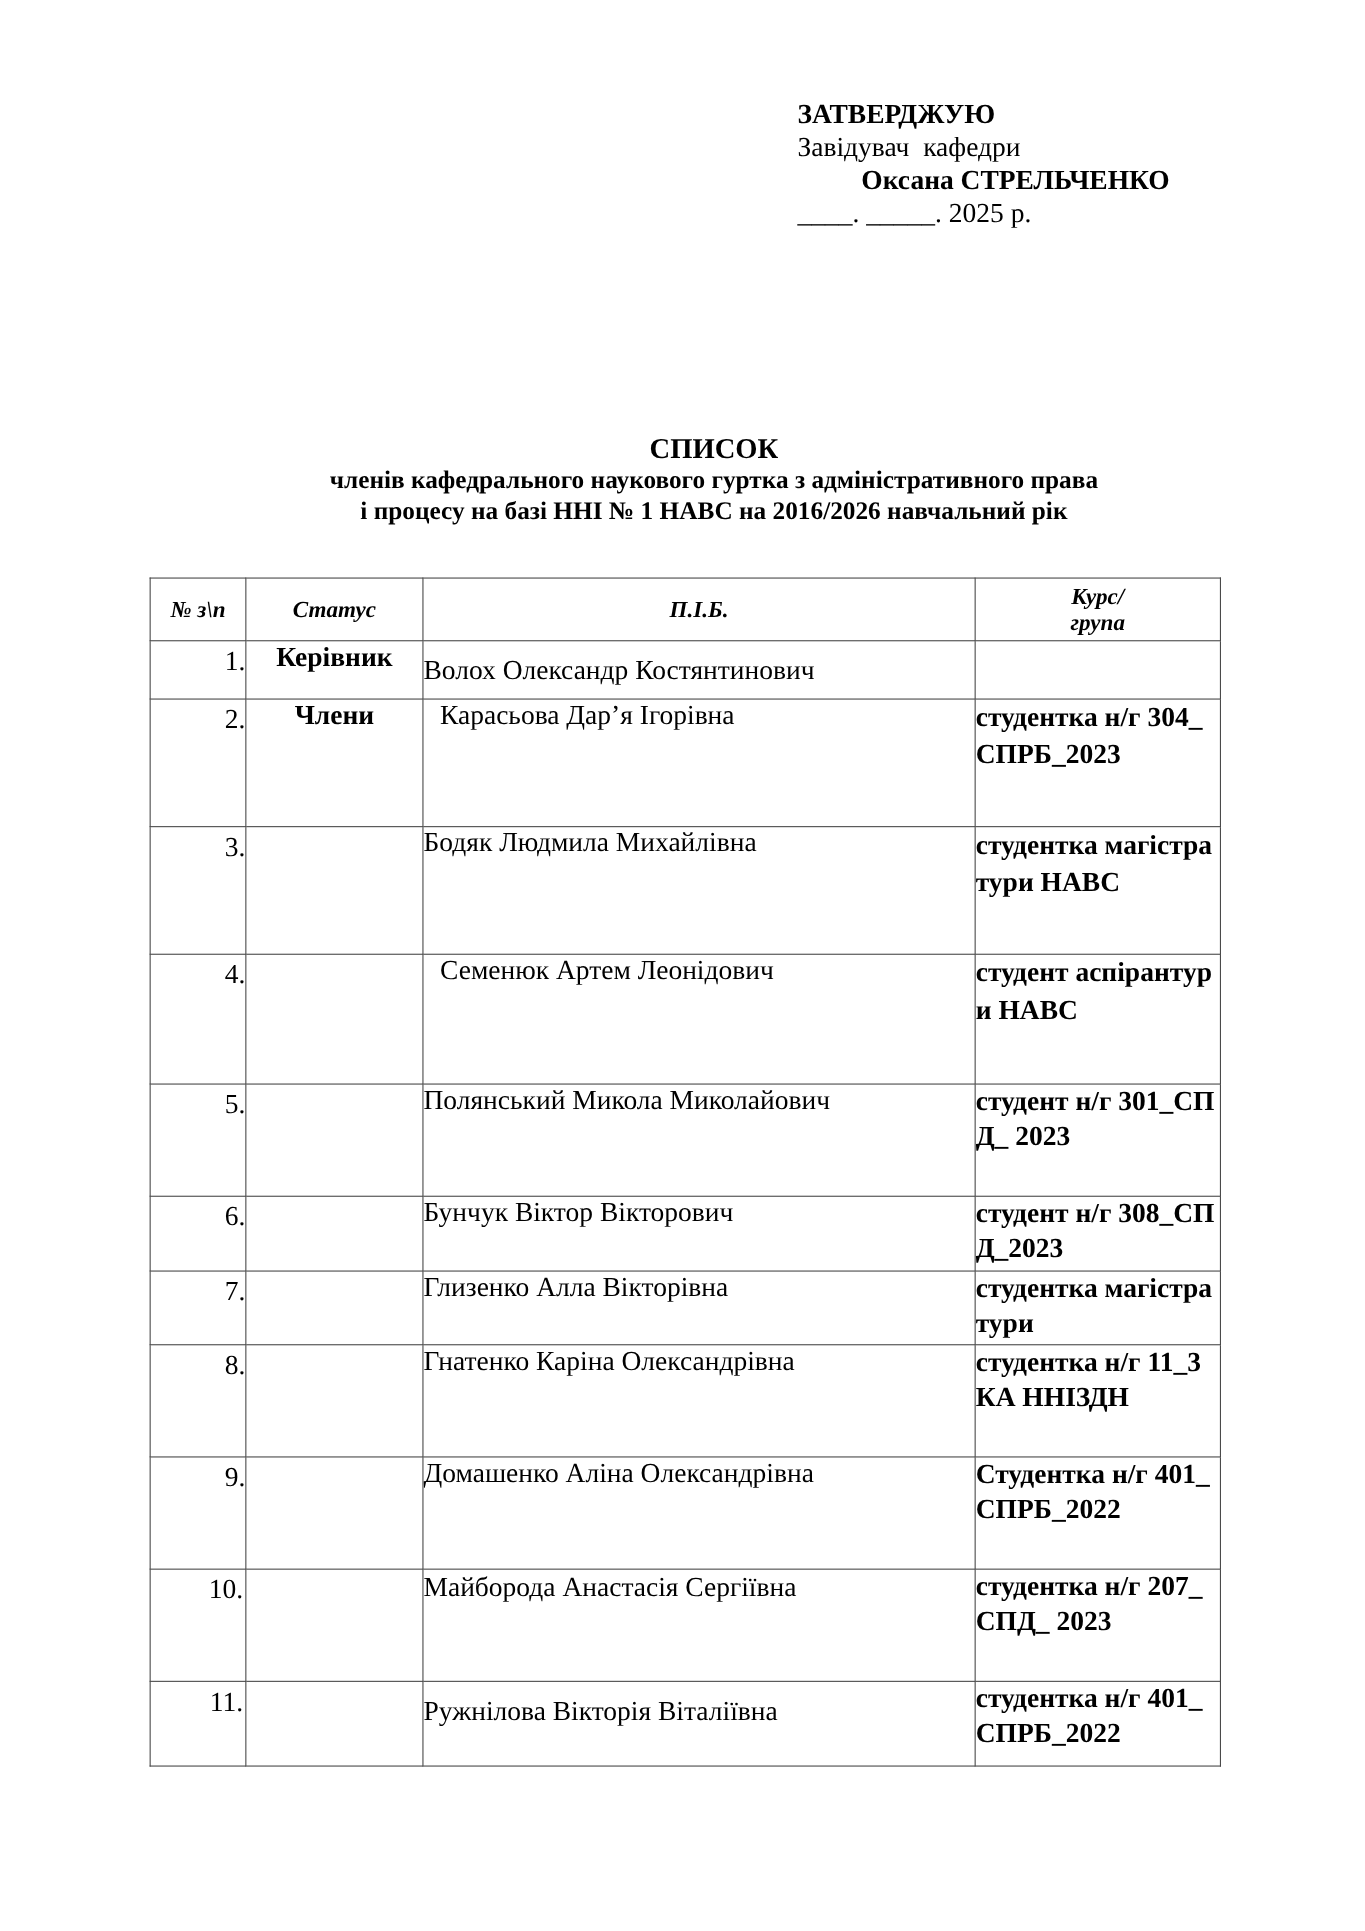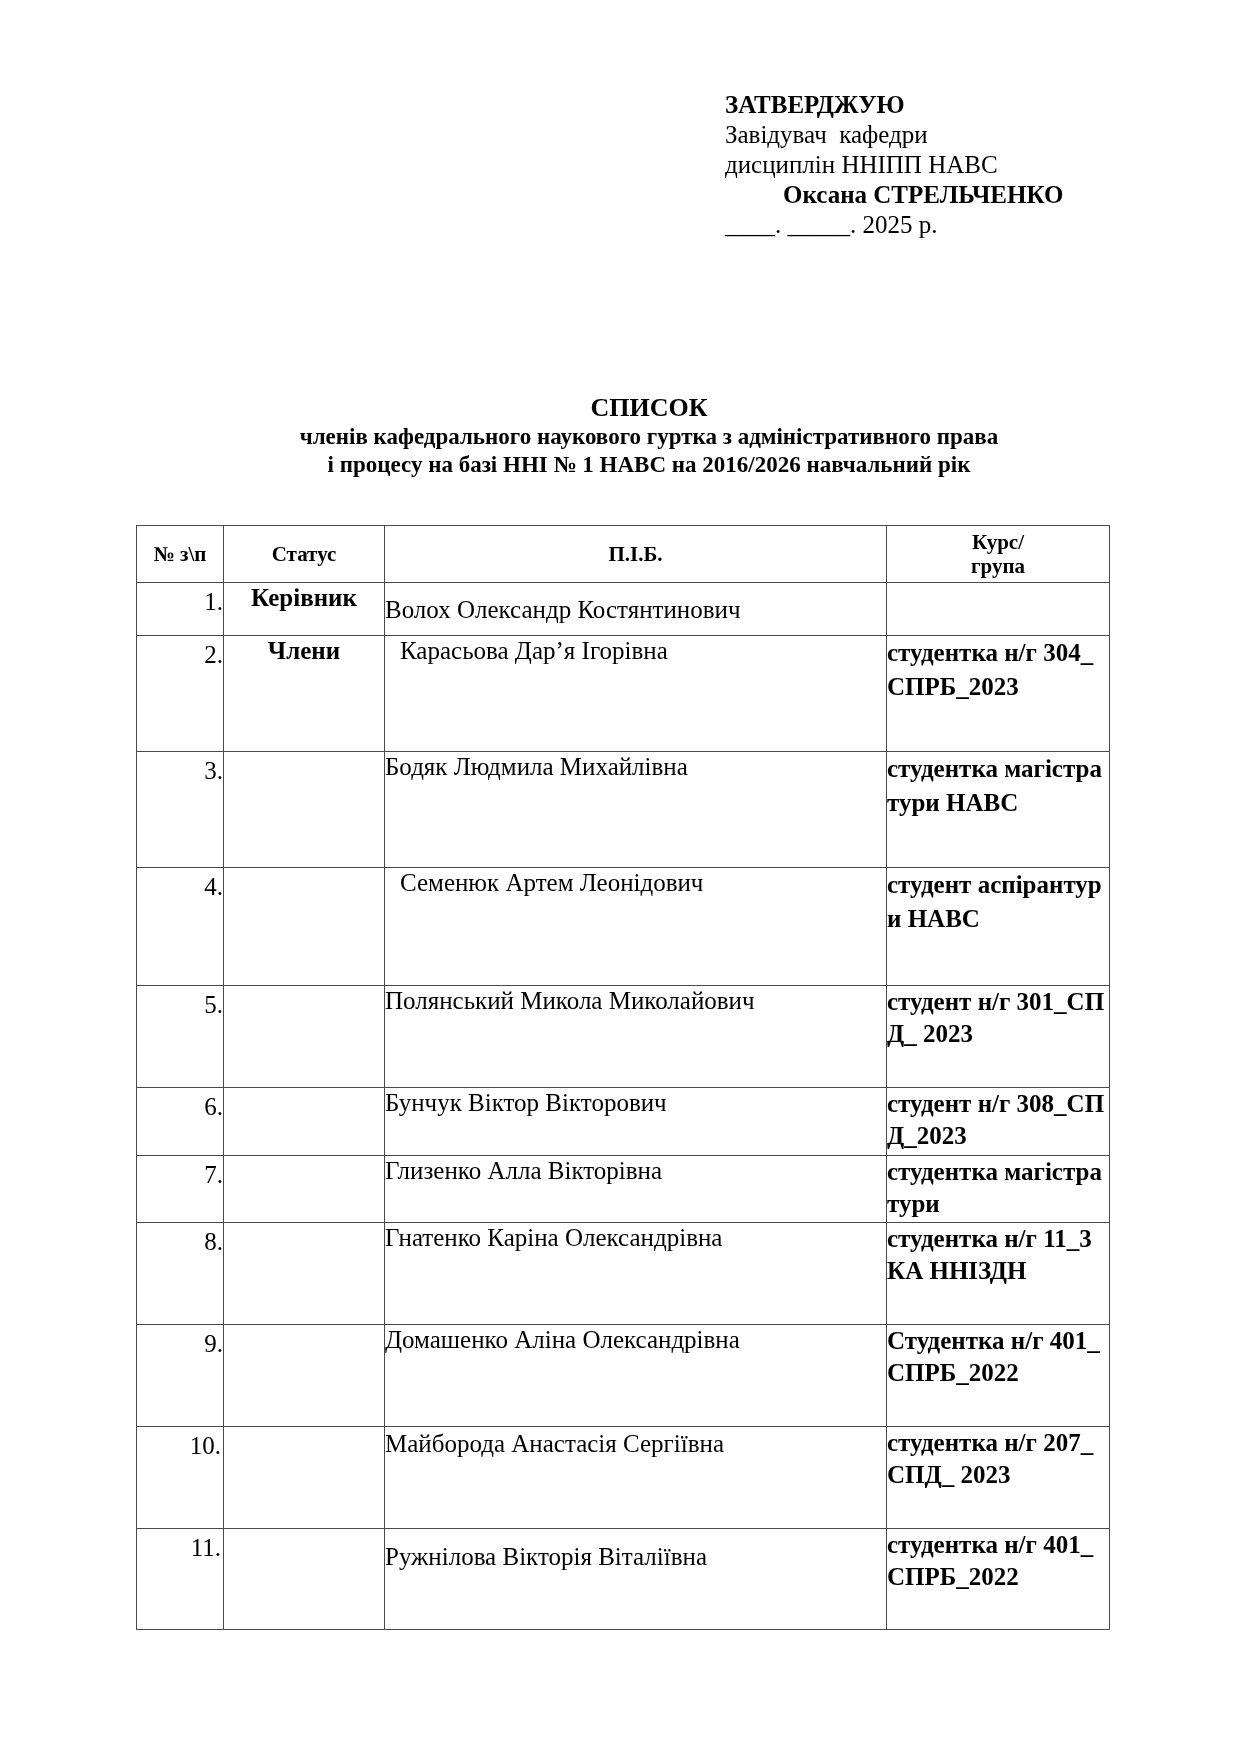--- a/index.html
+++ b/index.html
@@ -26,38 +26,37 @@
     table.members {
       position: absolute; left: 136px; top: 525px;
       border-collapse: collapse; table-layout: fixed;
       width: 973px; font-size: 25px;
     }
     table.members td, table.members th {
       border: 1.5px solid #4a4a4a; vertical-align: top; padding: 0;
     }
     table.members th {
       font-weight: bold; font-size: 21px; line-height: 24px; text-align: center;
-      vertical-align: middle; height: 56px;
+      vertical-align: middle; height: 56px; font-style: italic;
     }
     th.kurs-head { vertical-align: top; padding-top: 3px; }
     td.num { text-align: right; padding: 6px 16px 0 0; line-height: 38px; }
     td.status { text-align: center; font-weight: bold; padding-top: 6px; line-height: 30px; }
     td.name { padding-left: 10px; vertical-align: middle; line-height: 30px; }
     td.name.top { vertical-align: top; padding-top: 6px; margin-left: 16px; }
     td.name.indent { padding-left: 15px; }
     td.kurs { padding: 2px 8px 0 10px; line-height: 34px; word-break: break-all; font-weight: bold; }
     td.kurs.tight { line-height: 32px; }
   </style>
 </head>
 <body>
 
 <div class="approval">
   <div class="bold">ЗАТВЕРДЖУЮ</div>
   <div style="white-space:pre">Завідувач  кафедри</div>
-  <div>дисциплін ННІПП НАВС</div>
   <div class="signer">Оксана СТРЕЛЬЧЕНКО</div>
   <div>____. _____. 2025 р.</div>
 </div>
 
 <div class="title-block">
   <div class="t1">СПИСОК</div>
   <div class="t2">членів кафедрального наукового гуртка з адміністративного права</div>
   <div class="t2">і процесу на базі ННІ № 1 НАВС на 2016/2026 навчальний рік</div>
 </div>
 
@@ -142,20 +141,20 @@
     <td class="kurs tight">Студентка н/г 401_СПРБ_2022</td>
   </tr>
 
   <tr style="height:102px">
     <td class="num" style="padding-top:0;padding-right:2px">10.</td>
     <td class="status"></td>
     <td class="name top" style="padding-top:2px">Майборода Анастасія Сергіївна</td>
     <td class="kurs tight">студентка н/г 207_СПД_ 2023</td>
   </tr>
 
-  <tr style="height:101px">
+  <tr style="height:77px">
     <td class="num" style="padding-top:0;padding-right:2px">11.</td>
     <td class="status"></td>
     <td class="name top" style="padding-top:13px">Ружнілова Вікторія Віталіївна</td>
     <td class="kurs tight">студентка н/г 401_СПРБ_2022</td>
   </tr>
 </tbody>
   </table>
 
 </body></html>

